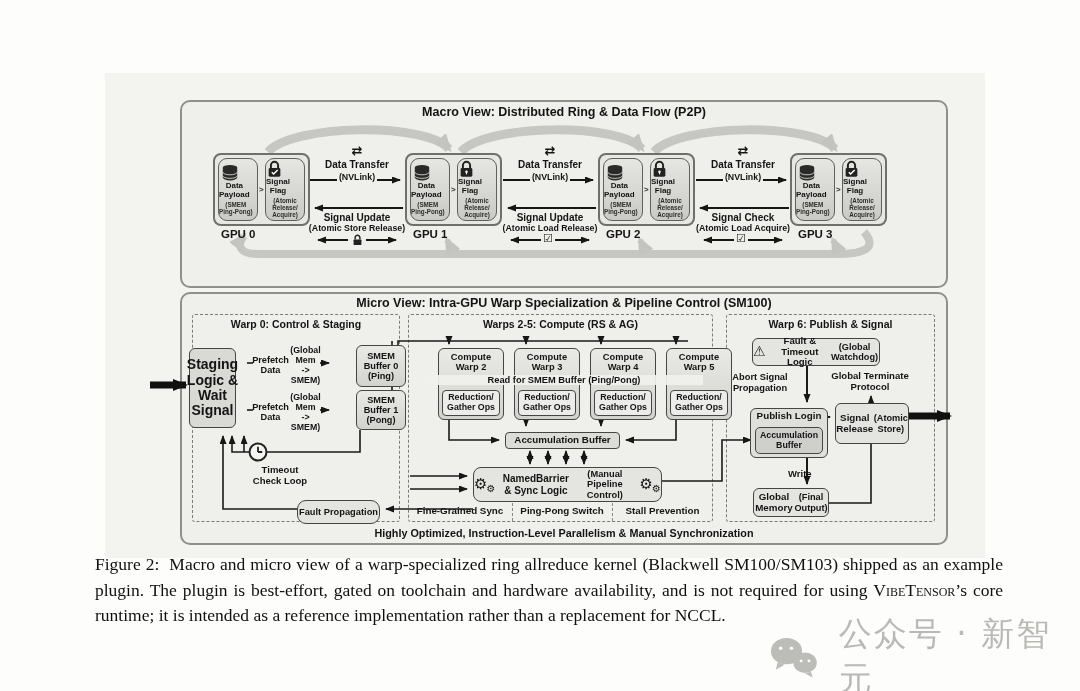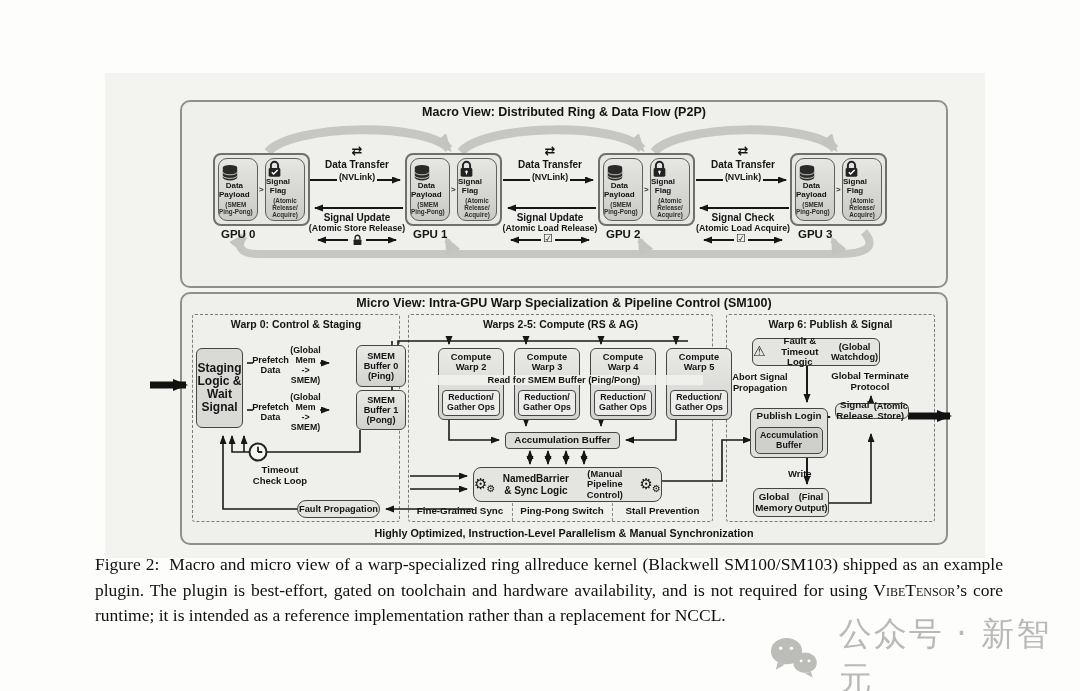--- a/index.html
+++ b/index.html
@@ -259,21 +259,21 @@
     <div class="abs b lbl" style="left:0;top:81px;width:160px;text-align:center;font-size:8.8px">(Atomic Load Acquire)</div>
     <div class="abs bgchip b" style="left:71px;top:89px;font-size:11px">☑</div>
   </div>
 
 
   <div class="abs view lowz" style="left:180px;top:292px;width:768px;height:253px"></div>
   <div class="abs b t-head" style="left:180px;top:296px;width:768px;text-align:center">Micro View: Intra-GPU Warp Specialization &amp; Pipeline Control (SM100)</div>
 
   <div class="abs panel lowz" style="left:192px;top:314px;width:208px;height:208px"></div>
   <div class="abs b" style="left:192px;top:318px;width:208px;text-align:center;font-size:10.5px">Warp 0: Control &amp; Staging</div>
-  <div class="abs node ctr b pre" style="left:196px;top:348px;width:47px;height:80px;font-size:12px;background:#d9d9d6">Staging
+  <div class="abs node ctr b pre" style="left:189px;top:348px;width:47px;height:80px;font-size:14px;background:#d9d9d6">Staging
 Logic &amp;
 Wait
 Signal</div>
   <div class="abs ctr" style="left:252px;top:347px;width:70px;height:36px">
     <span class="b" style="font-size:9.2px">Prefetch Data</span>
     <span class="b pre" style="font-size:8.8px">(Global Mem
 -&gt; SMEM)</span>
   </div>
   <div class="abs node grad ctr b pre" style="left:335px;top:345px;width:50px;height:42px;font-size:9.2px">SMEM
 Buffer 0
@@ -287,21 +287,21 @@
 Buffer 1
 (Pong)</div>
   <div class="abs" style="left:247px;top:441px;width:22px;height:22px">
     <svg width="22" height="22" viewBox="0 0 22 22">
         <circle cx="11" cy="11" r="8.5" fill="#f4f4f1" stroke="#222" stroke-width="2"></circle>
         <path d="M11,11 V5.8 M11,11 L15.2,11" stroke="#222" stroke-width="1.8" fill="none"></path>
       </svg>
   </div>
   <div class="abs b pre" style="left:240px;top:464px;width:80px;text-align:center;font-size:9.5px">Timeout
 Check Loop</div>
-  <div class="abs node ctr b" style="left:297px;top:500px;width:83px;height:18px;font-size:9.3px;border-radius:9px">Fault Propagation</div>
+  <div class="abs node ctr b" style="left:297px;top:500px;width:83px;height:24px;font-size:9.3px;border-radius:9px">Fault Propagation</div>
 
   <div class="abs panel lowz" style="left:408px;top:314px;width:305px;height:208px"></div>
   <div class="abs b" style="left:408px;top:318px;width:305px;text-align:center;font-size:10.5px">Warps 2-5: Compute (RS &amp; AG)</div>
 
   <div class="abs node grad" style="left:417px;top:348px;width:66px;height:72px">
     <div class="b pre" style="font-size:9.3px;text-align:center;padding-top:3px">Compute
 Warp 2</div>
     <div class="abs node ctr b pre" style="left:3px;right:3px;bottom:3px;height:26px;font-size:8.8px;background:#ececea;border-radius:4px">Reduction/
 Gather Ops</div>
   </div>
@@ -359,21 +359,21 @@
 Propagation</div>
   <div class="abs b pre" style="left:828px;top:370px;width:84px;text-align:center;font-size:9.6px;line-height:1.15">Global Terminate
 Protocol</div>
 
   <div class="abs node" style="left:750px;top:408px;width:78px;height:50px;background:#dfdfdc">
     <div class="b" style="font-size:9.8px;text-align:center;padding-top:2px">Publish Login</div>
     <div class="abs node ctr b pre" style="left:4px;right:4px;bottom:3px;height:27px;font-size:8.8px;background:#cfcfcc;border-radius:5px">Accumulation
 Buffer</div>
   </div>
 
-  <div class="abs node ctr" style="left:835px;top:403px;width:74px;height:16px;line-height:1.1">
+  <div class="abs node ctr" style="left:835px;top:403px;width:74px;height:41px;line-height:1.1">
     <span class="b" style="font-size:9.8px">Signal Release</span>
     <span class="b" style="font-size:9.2px">(Atomic Store)</span>
   </div>
 
   <div class="abs b" style="left:788px;top:468px;width:40px;font-size:9.5px">Write</div>
 
   <div class="abs node ctr" style="left:753px;top:488px;width:76px;height:29px;line-height:1.1">
     <span class="b" style="font-size:9.8px">Global Memory</span>
     <span class="b" style="font-size:9.2px">(Final Output)</span>
   </div>

